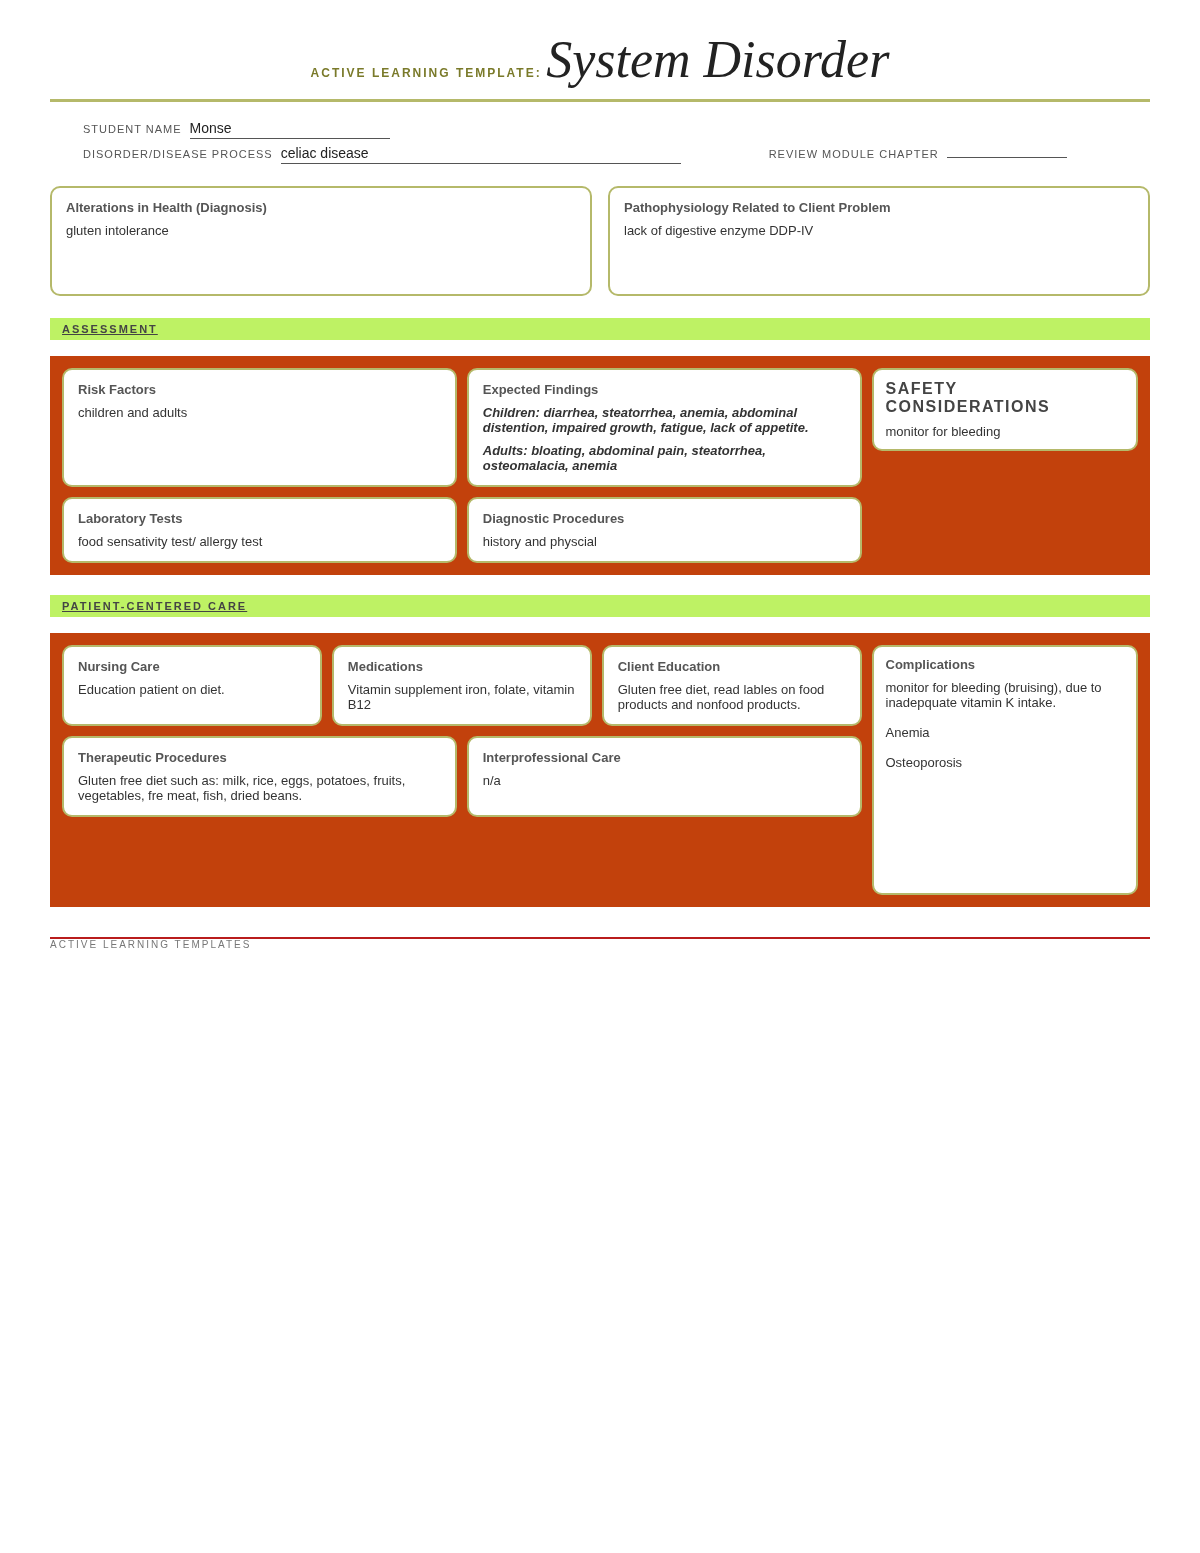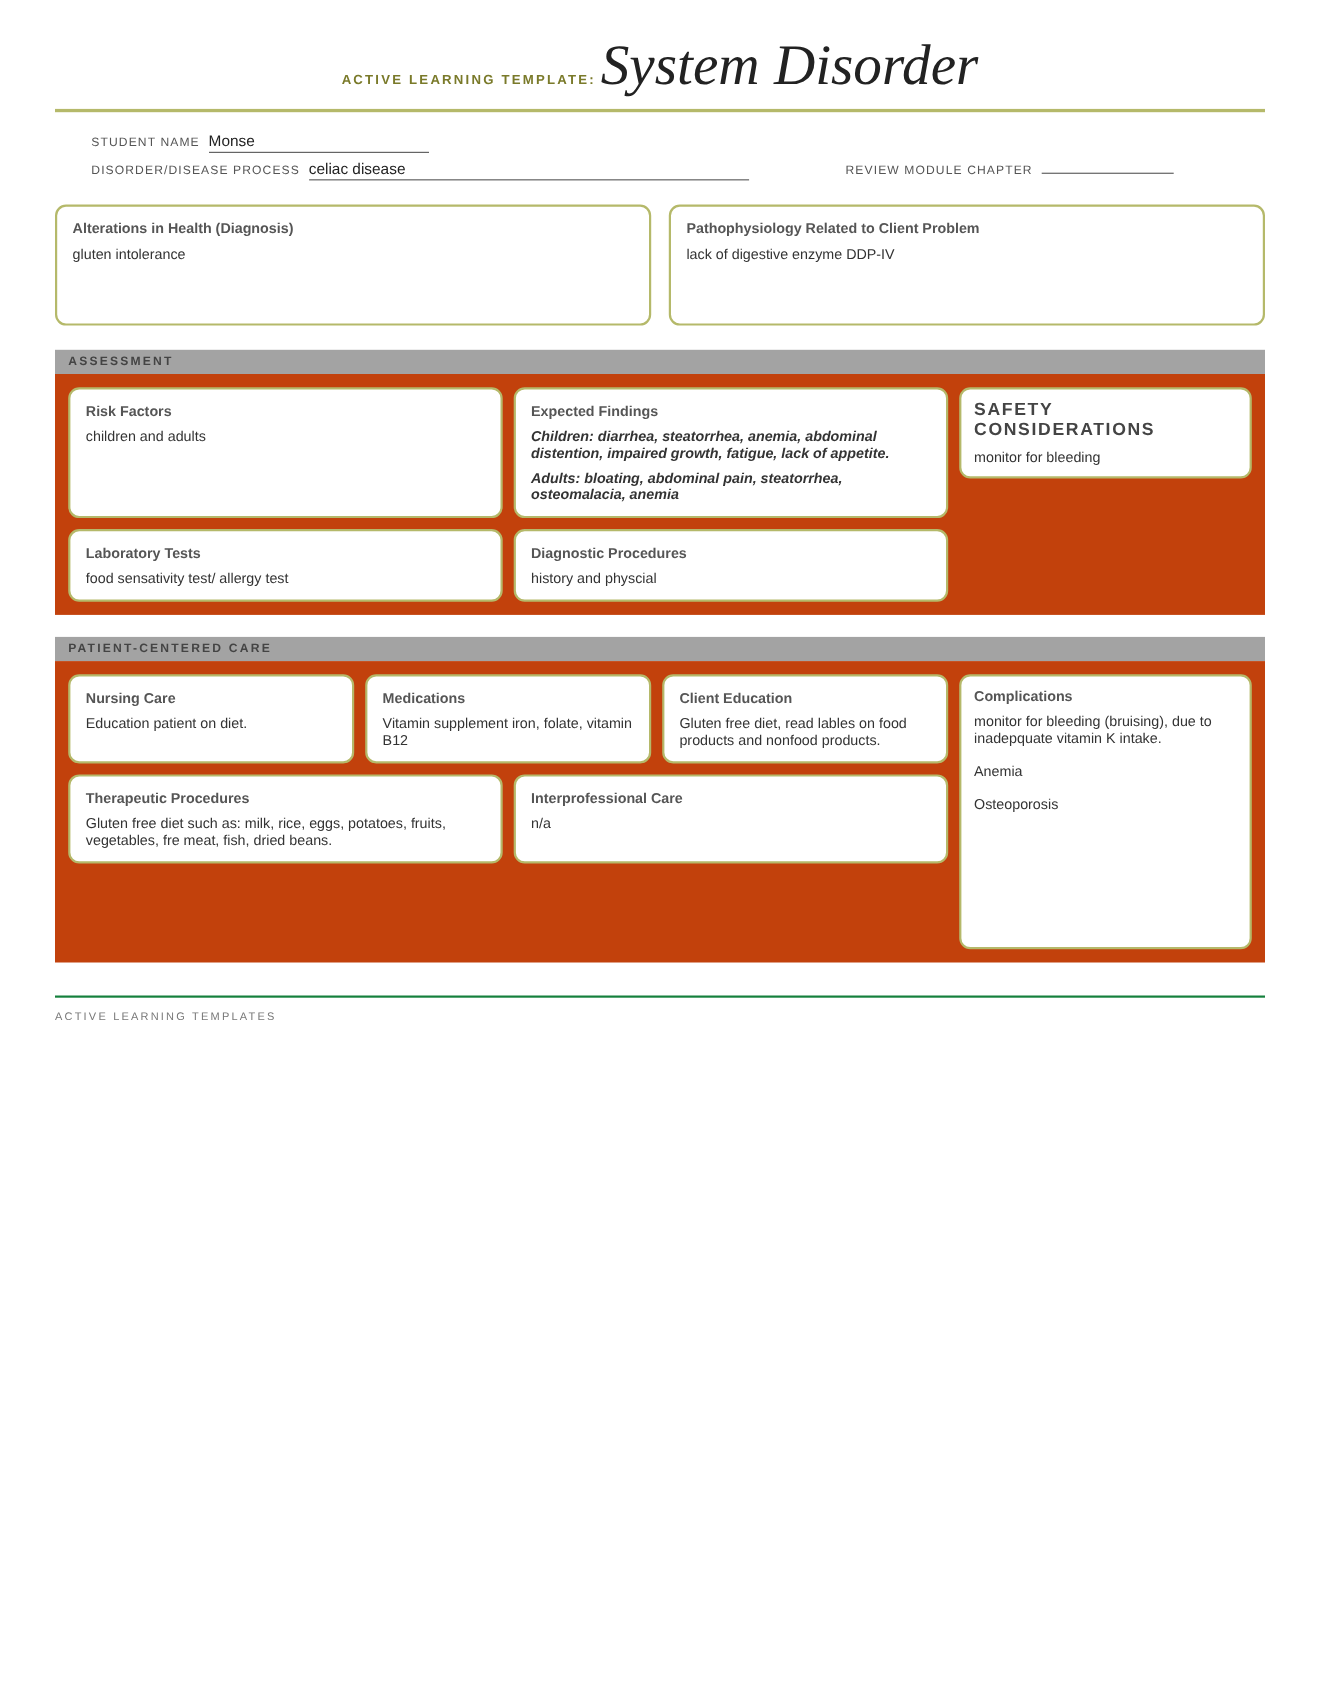--- a/index.html
+++ b/index.html
@@ -70,28 +70,29 @@
       color: #555;
       margin-bottom: 8px;
     }
     .card-content {
       font-size: 13px;
       color: #333;
     }
     .top-card { flex: 1; min-height: 110px; }
     
     .section-header {
-      background: #a3a3a3;
+      background: #bef264;
       padding: 5px 12px;
       font-size: 11px;
       font-weight: bold;
       letter-spacing: 2px;
       text-transform: uppercase;
       color: #444;
-      margin-bottom: 0;
+      margin-bottom: 16px;
+      text-decoration: underline;
     }
     .section-body {
       background: #c2410c;
       padding: 12px;
     }
     .assessment-layout {
       display: flex;
       gap: 10px;
     }
     .assessment-main {
@@ -140,22 +141,22 @@
     }
     .complications-card {
       border: 2px solid #b5b96a;
       border-radius: 10px;
       padding: 10px 12px;
       background: #fff;
       min-height: 250px;
     }
     .footer {
       margin-top: 30px;
-      border-top: 2px solid #15803d;
-      padding-top: 12px;
+      border-top: 2px solid #b91c1c;
+      padding-top: 0;
       font-size: 10px;
       letter-spacing: 2px;
       text-transform: uppercase;
       color: #777;
     }
     .bold-italic { font-weight: bold; font-style: italic; }
   </style>
 </head>
 <body>
 

